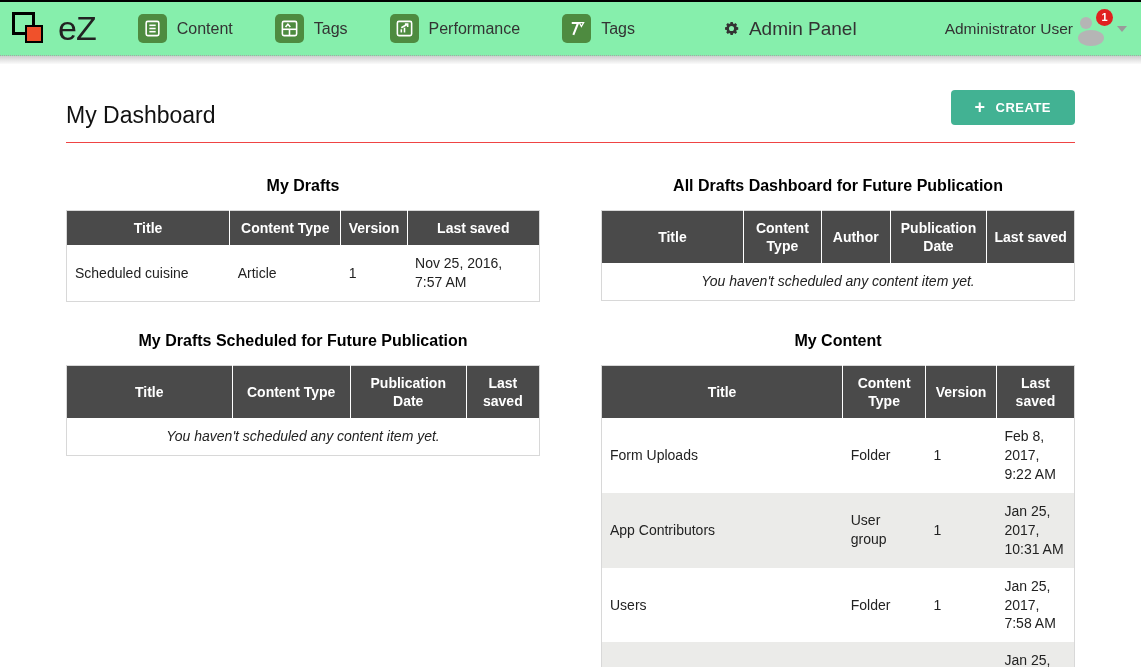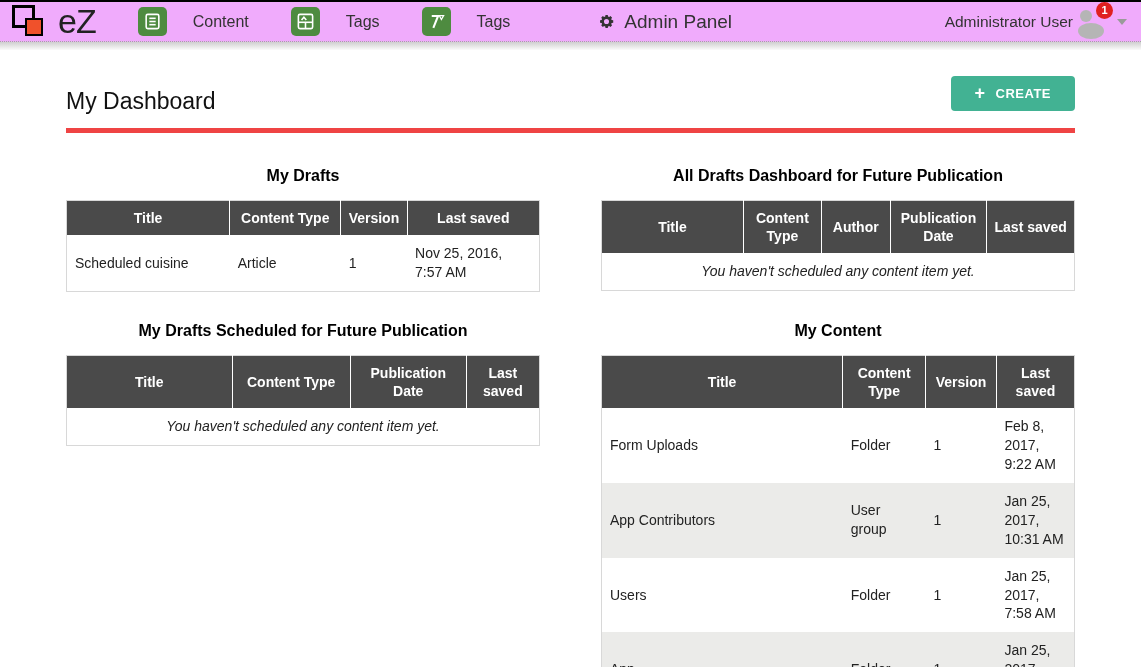--- a/index.html
+++ b/index.html
@@ -5,41 +5,41 @@
   * { box-sizing: border-box; }
   html,body { margin:0; padding:0; }
   body {
     width:1141px; height:667px; overflow:hidden;
     font-family:"Liberation Sans", sans-serif;
     background:#ffffff; color:#222;
   }
 
   
   .topbar {
-    height:42px; background:#f0abfc;
+    height:56px; background:#86efac;
     border-top:2px solid #000;
     border-bottom:1px dotted #a5a5a5;
     display:flex; align-items:center;
     padding:0 14px 0 10px;
   }
   .shadow-band { height:8px; background:linear-gradient(#cfcfcf,#fbfbfb); }
 
   .logo { display:flex; align-items:center; cursor:pointer; }
   .logo-mark { position:relative; width:46px; height:44px; }
   .logo-outline { position:absolute; top:5px; left:2px; width:23px; height:23px; border:3px solid #000; background:transparent; }
   .logo-orange { position:absolute; top:18px; left:15px; width:18px; height:18px; background:#f0512b; border:2px solid #000; }
   .logo-text { font-size:34px; color:#222; letter-spacing:-1px; margin-left:2px; }
 
   .nav { display:flex; align-items:center; margin-left:42px; }
   .nav-item { display:flex; align-items:center; margin-right:42px; cursor:pointer; }
   .nav-icon {
     width:29px; height:29px; border-radius:5px; background:#4e8b40;
     display:flex; align-items:center; justify-content:center; margin-right:10px;
   }
-  .nav-label { font-size:16px; color:#333;margin-left:16px; }
+  .nav-label { font-size:16px; color:#333; }
 
   .admin-panel { display:flex; align-items:center; margin-left:46px; cursor:pointer; }
   .admin-panel-label { font-size:19px; color:#333; margin-left:9px; }
 
   .topbar-right { margin-left:auto; display:flex; align-items:center; }
   .user-name { font-size:15.5px; color:#333; }
   .user-menu { display:flex; align-items:center; cursor:pointer; }
   .avatar { position:relative; width:38px; height:34px; }
   .badge {
     position:absolute; top:-3px; right:-2px;
@@ -50,21 +50,21 @@
   .caret {
     width:0; height:0; margin-left:6px;
     border-left:5px solid transparent; border-right:5px solid transparent;
     border-top:6px solid #9a9a9a;
   }
 
   
   .content { padding:0 66px; }
   .page-header {
     display:flex; align-items:flex-end; justify-content:space-between;
-    margin-top:26px; padding-bottom:13px; border-bottom:5px solid #ef4444;
+    margin-top:26px; padding-bottom:13px; border-bottom:1px solid #ef4444;
   }
   .page-title { font-size:23px; font-weight:500; color:#111; margin:0; }
   .create-btn {
     display:flex; align-items:center; gap:10px;
     background:#42b293; color:#fff; border:none; border-radius:4px;
     padding:10px 24px; font-family:inherit; font-size:13px; font-weight:bold;
     letter-spacing:.5px; cursor:pointer; margin-bottom:4px;
   }
   .plus-icon { font-size:18px; font-weight:bold; line-height:13px; }
 
@@ -134,20 +134,32 @@
         <svg width="19" height="19" viewBox="0 0 24 24" fill="none" stroke="#fff" stroke-width="2">
           <rect x="3" y="3" width="18" height="18" rx="2"></rect>
           <polyline points="7,10 10,6.5 13,10"></polyline>
           <line x1="3" y1="13" x2="21" y2="13"></line>
           <line x1="12" y1="13" x2="12" y2="21"></line>
         </svg>
       </span>
       <span class="nav-label">Tags</span>
     </div>
 
+    <div class="nav-item">
+      <span class="nav-icon">
+        <svg width="19" height="19" viewBox="0 0 24 24" fill="none" stroke="#fff" stroke-width="2">
+          <rect x="3" y="3" width="18" height="18" rx="2"></rect>
+          <line x1="8" y1="17" x2="8" y2="13"></line>
+          <line x1="12" y1="17" x2="12" y2="11"></line>
+          <polyline points="8,11 15,7"></polyline>
+          <polyline points="12.5,6.5 16,6.5 16,10"></polyline>
+        </svg>
+      </span>
+      <span class="nav-label">Performance</span>
+    </div>
 
     <div class="nav-item">
       <span class="nav-icon">
         <svg width="19" height="19" viewBox="0 0 24 24" fill="none" stroke="#fff" stroke-width="2.6">
           <polyline points="6,5 14,5 8,20"></polyline>
           <polygon points="15.5,4.5 21,4.5 18.2,9.5" stroke-width="1.6"></polygon>
         </svg>
       </span>
       <span class="nav-label">Tags</span>
     </div>

